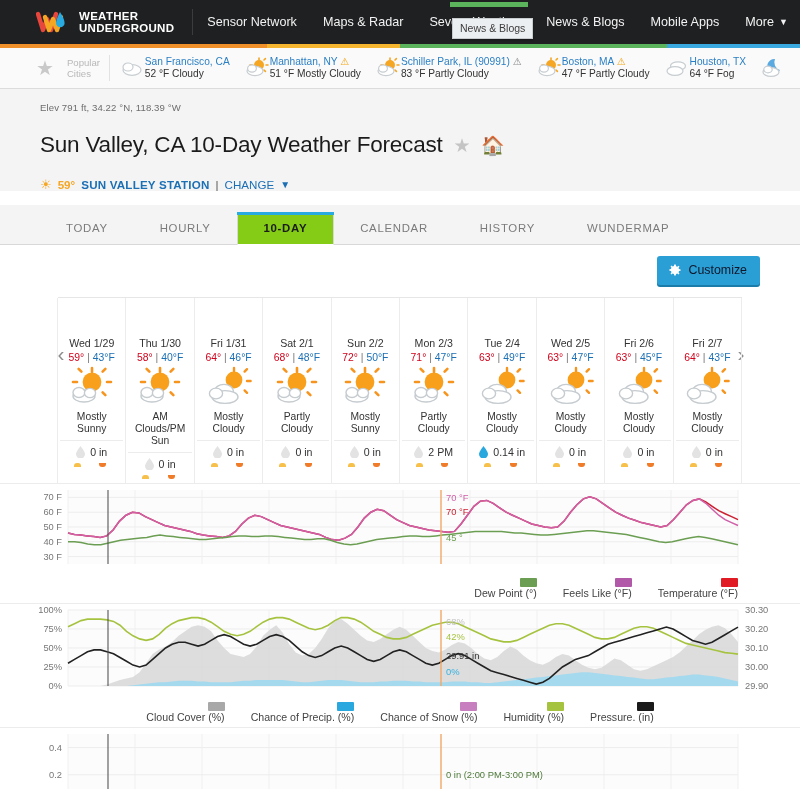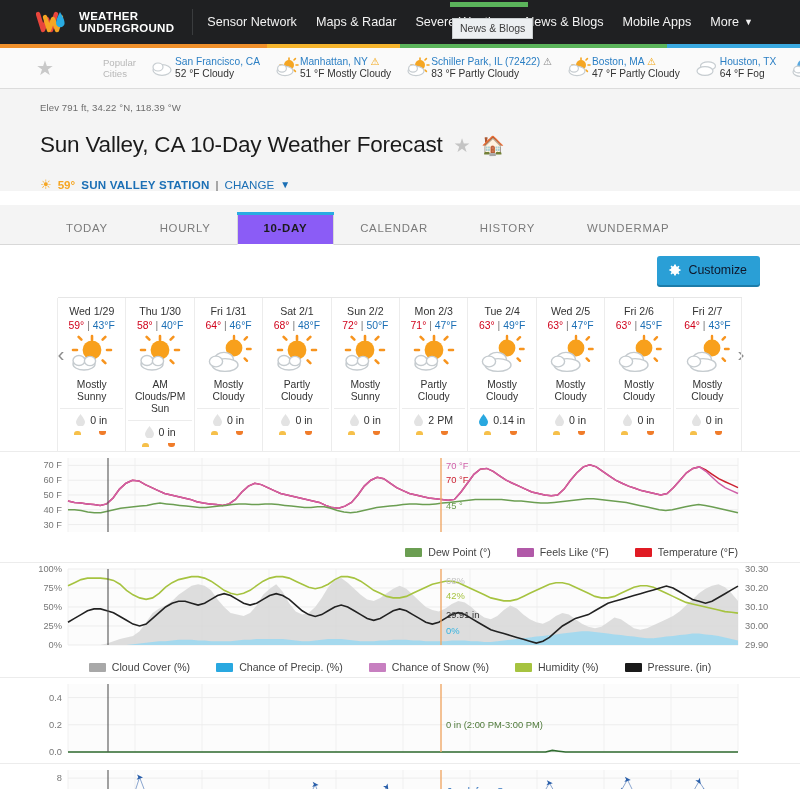--- a/index.html
+++ b/index.html
@@ -16,41 +16,41 @@
   
   .topnav {
     height:44px; background:#1f2022; display:flex; align-items:center;
     padding:0 0 0 36px; position:relative;
   }
   .logo { display:flex; align-items:center; gap:7px; }
   .logo-mark { width:36px; height:28px; position:relative; }
   .logo-mark svg { display:block; }
   .logo-text { color:#fff; font-size:11.5px; line-height:12px; font-weight:bold; letter-spacing:.3px; }
   .nav-sep { width:1px; height:26px; background:#3a3c3e; margin:0 14px 0 18px; }
-  .navitems { display:flex; align-items:flex-end; gap:19px; }
+  .navitems { display:flex; align-items:flex-end; gap:26px; }
   .navitem { color:#f2f2f2; font-size:12.6px; white-space:nowrap; cursor:pointer; }
   .navitem .chev { display:inline-block; margin-left:5px; font-size:9px; position:relative; top:-1px; }
   .nav-tooltip {
     position:absolute; left:452px; top:18px; background:#eceff1; color:#3c3c3c;
     font-size:10.5px; padding:3px 7px 4px; border:1px solid #c8ccce;
     box-shadow:0 1px 2px rgba(0,0,0,.3); white-space:nowrap; z-index:30;
   }
   .greenbar-tip { position:absolute; left:450px; top:2px; width:78px; height:5px; background:#5bb45b; z-index:29; }
 
   
   .colorstrip { height:4px; display:flex; }
   .colorstrip i { flex:1 1 0; display:block; }
 
   
   .cities {
     height:41px; background:#fafafa; border-bottom:1px solid #dcdcdc;
     display:flex; align-items:center; padding-left:36px; overflow:hidden;
   }
   .star-btn { color:#c9c9c9; font-size:20px; margin-right:13px; line-height:1; cursor:pointer; }
-  .pop-label { color:#b8b8b8; font-size:9.6px; line-height:11px; width:40px;margin-left:36px; }
+  .pop-label { color:#b8b8b8; font-size:9.6px; line-height:11px; width:40px; }
   .cities-div { width:1px; height:26px; background:#e2e2e2; margin:0 9px 0 4px; }
   .citylist { display:flex; align-items:center; }
   .city { display:flex; align-items:center; margin-right:14px; white-space:nowrap; cursor:pointer; }
   .city .ci { width:26px; height:22px; flex:none; }
   .city .ctxt { font-size:10.2px; line-height:12.5px; }
   .city .cname { color:#2b7fc4; }
   .city .ccond { color:#333; }
   .warn { color:#f2a81d; font-size:10px; }
   .warn.gray { color:#8c8c8c; }
 
@@ -69,21 +69,21 @@
   .chev-d { color:#1b6fb5; font-size:10px; }
 
   
   .tabs { display:flex; padding-left:40px; margin-top:14px; background:#f4f4f4;
           border-bottom:1px solid #d8d8d8; height:40px; align-items:flex-end; }
   .tab {
     font-size:11.4px; color:#7b7b7b; letter-spacing:.7px; padding:0 26px;
     height:32px; line-height:32px; cursor:pointer; position:relative; white-space:nowrap;
   }
   .tab.active {
-    background:#8b5cf6; color:#1b1b1b; font-weight:bold;
+    background:#84cc16; color:#1b1b1b; font-weight:bold;
     border:1px solid #d8d8d8; border-bottom:1px solid #fff; height:33px; line-height:31px;
     margin-bottom:-1px; border-radius:2px 2px 0 0;
   }
   .tab.active:before {
     content:""; position:absolute; left:-1px; right:-1px; top:-1px; height:3px; background:#29abe2;
   }
 
   
   .main { background:#fff; padding:0 0 0 0; position:relative; }
   .custrow { height:52px; position:relative; }
@@ -102,21 +102,21 @@
     font-size:21px; cursor:pointer; line-height:1;
   }
   .arrow.l { left:50px; }
   .arrow.r { right:48px; }
   .fcards { display:flex; border-top:1px solid #e6e6e6; }
   .fcard {
     flex:1 1 0; border-left:1px solid #ececec; border-right:1px solid #ececec;
     margin-left:-1px; text-align:center; padding:7px 2px 0; position:relative;
     min-width:0;
   }
-  .fday { font-size:10.6px; color:#333; margin-bottom:3px; white-space:nowrap; }
+  .fday { font-size:10.6px; color:#333; margin-bottom:3px; white-space:nowrap;margin-top:32px; }
   .ftemp { font-size:10.4px; margin-bottom:2px; white-space:nowrap; }
   .thi { color:#d0021b; } .tlo { color:#1b6fb5; } .tsep { color:#777; }
   .ficon { height:44px; display:flex; align-items:center; justify-content:center; }
   .fcond { font-size:10.3px; color:#333; line-height:12px; min-height:24px; padding:2px 2px 0; }
   .fprec {
     border-top:1px solid #ececec; margin-top:5px; padding:5px 0 4px;
     display:flex; align-items:center; justify-content:center; gap:5px;
     font-size:10.6px; color:#333;
   }
   .drop { width:9px; height:12px; flex:none; }
@@ -126,21 +126,21 @@
   .sunmark i.b { background:#f07c2a; left:62%; border-radius:0 0 3px 3px; }
 
   
   .chart { position:relative; border-top:1px solid #ececec; }
   .chart svg { display:block; }
   .legend {
     display:flex; justify-content:center; align-items:center; gap:26px;
     padding:2px 0 4px; font-size:10.6px; color:#444; flex-wrap:wrap;
   }
   .legend.right { justify-content:flex-end; padding-right:62px; }
-  .lg { display:flex; align-items:center; gap:6px; white-space:nowrap; }
+  .lg { display:flex; align-items:flex-end; white-space:nowrap;flex-direction:column; }
   .sw { width:17px; height:9px; border-radius:1px; flex:none; display:block; }
   .axlbl { font-size:9.3px; fill:#777; font-family:"Liberation Sans", sans-serif; }
   .tiplbl { font-size:9.4px; font-family:"Liberation Sans", sans-serif; }
 </style>
 </head>
 <body>
 
 <div class="page">
 
   <div class="topnav">
@@ -215,21 +215,21 @@
         <span class="ci">
           <svg width="26" height="22" viewBox="0 0 26 22">
               <circle cx="15" cy="8" r="5" fill="#f5a623"></circle>
               <g stroke="#f5a623" stroke-width="1.6" stroke-linecap="round">
                 <path d="M15 1v2M15 13v2M22 8h2M8 8h-2M20 3l1.4-1.4M20 13l1.4 1.4"></path>
               </g>
               <ellipse cx="11" cy="14" rx="8" ry="4.6" fill="#fff" stroke="#c7cdd1" stroke-width="1.2"></ellipse>
               <ellipse cx="8" cy="11.5" rx="4.4" ry="3.6" fill="#fff" stroke="#c7cdd1" stroke-width="1.2"></ellipse>
             </svg>
         </span>
-        <span class="ctxt"><span class="cname">Schiller Park, IL (72422)</span> <span class="warn gray">⚠</span><br><span class="ccond">83 °F Partly Cloudy</span></span>
+        <span class="ctxt"><span class="cname">Schiller Park, IL (90991)</span> <span class="warn gray">⚠</span><br><span class="ccond">83 °F Partly Cloudy</span></span>
       </div>
 
       <div class="city">
         <span class="ci">
           <svg width="26" height="22" viewBox="0 0 26 22">
               <circle cx="15" cy="8" r="5" fill="#f5a623"></circle>
               <g stroke="#f5a623" stroke-width="1.6" stroke-linecap="round">
                 <path d="M15 1v2M15 13v2M22 8h2M8 8h-2M20 3l1.4-1.4M20 13l1.4 1.4"></path>
               </g>
               <ellipse cx="11" cy="14" rx="8" ry="4.6" fill="#fff" stroke="#c7cdd1" stroke-width="1.2"></ellipse>

